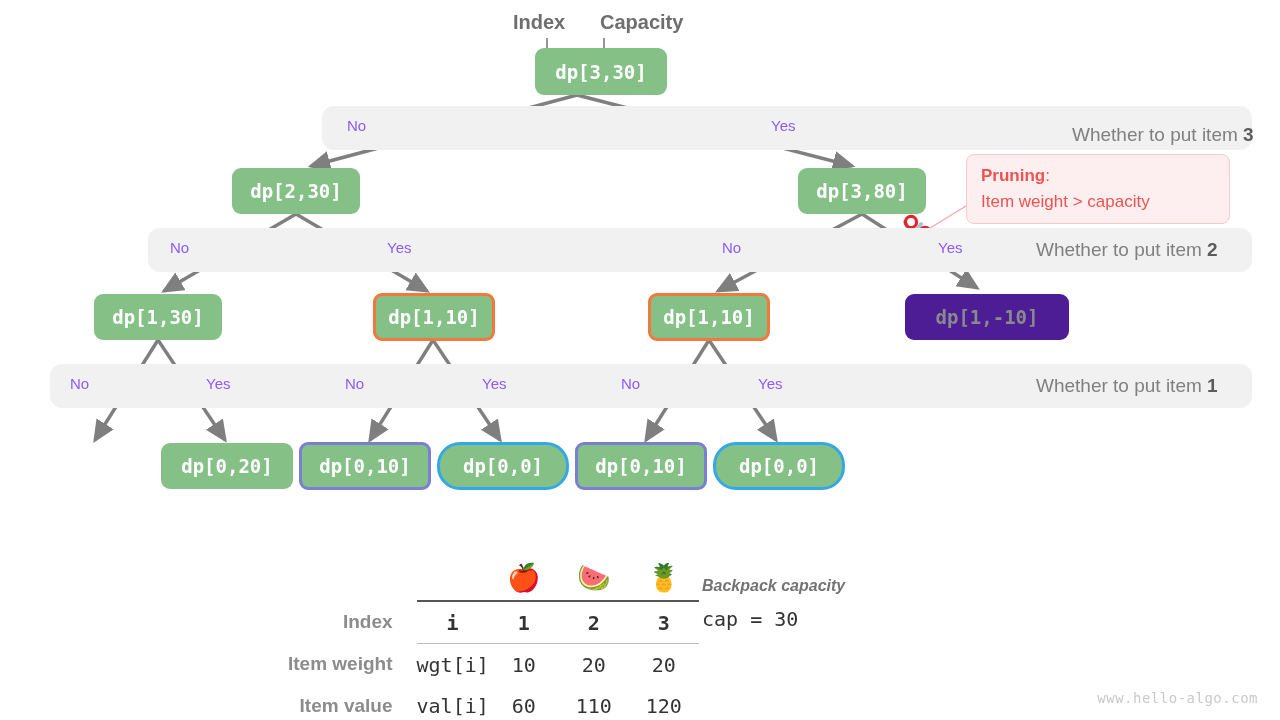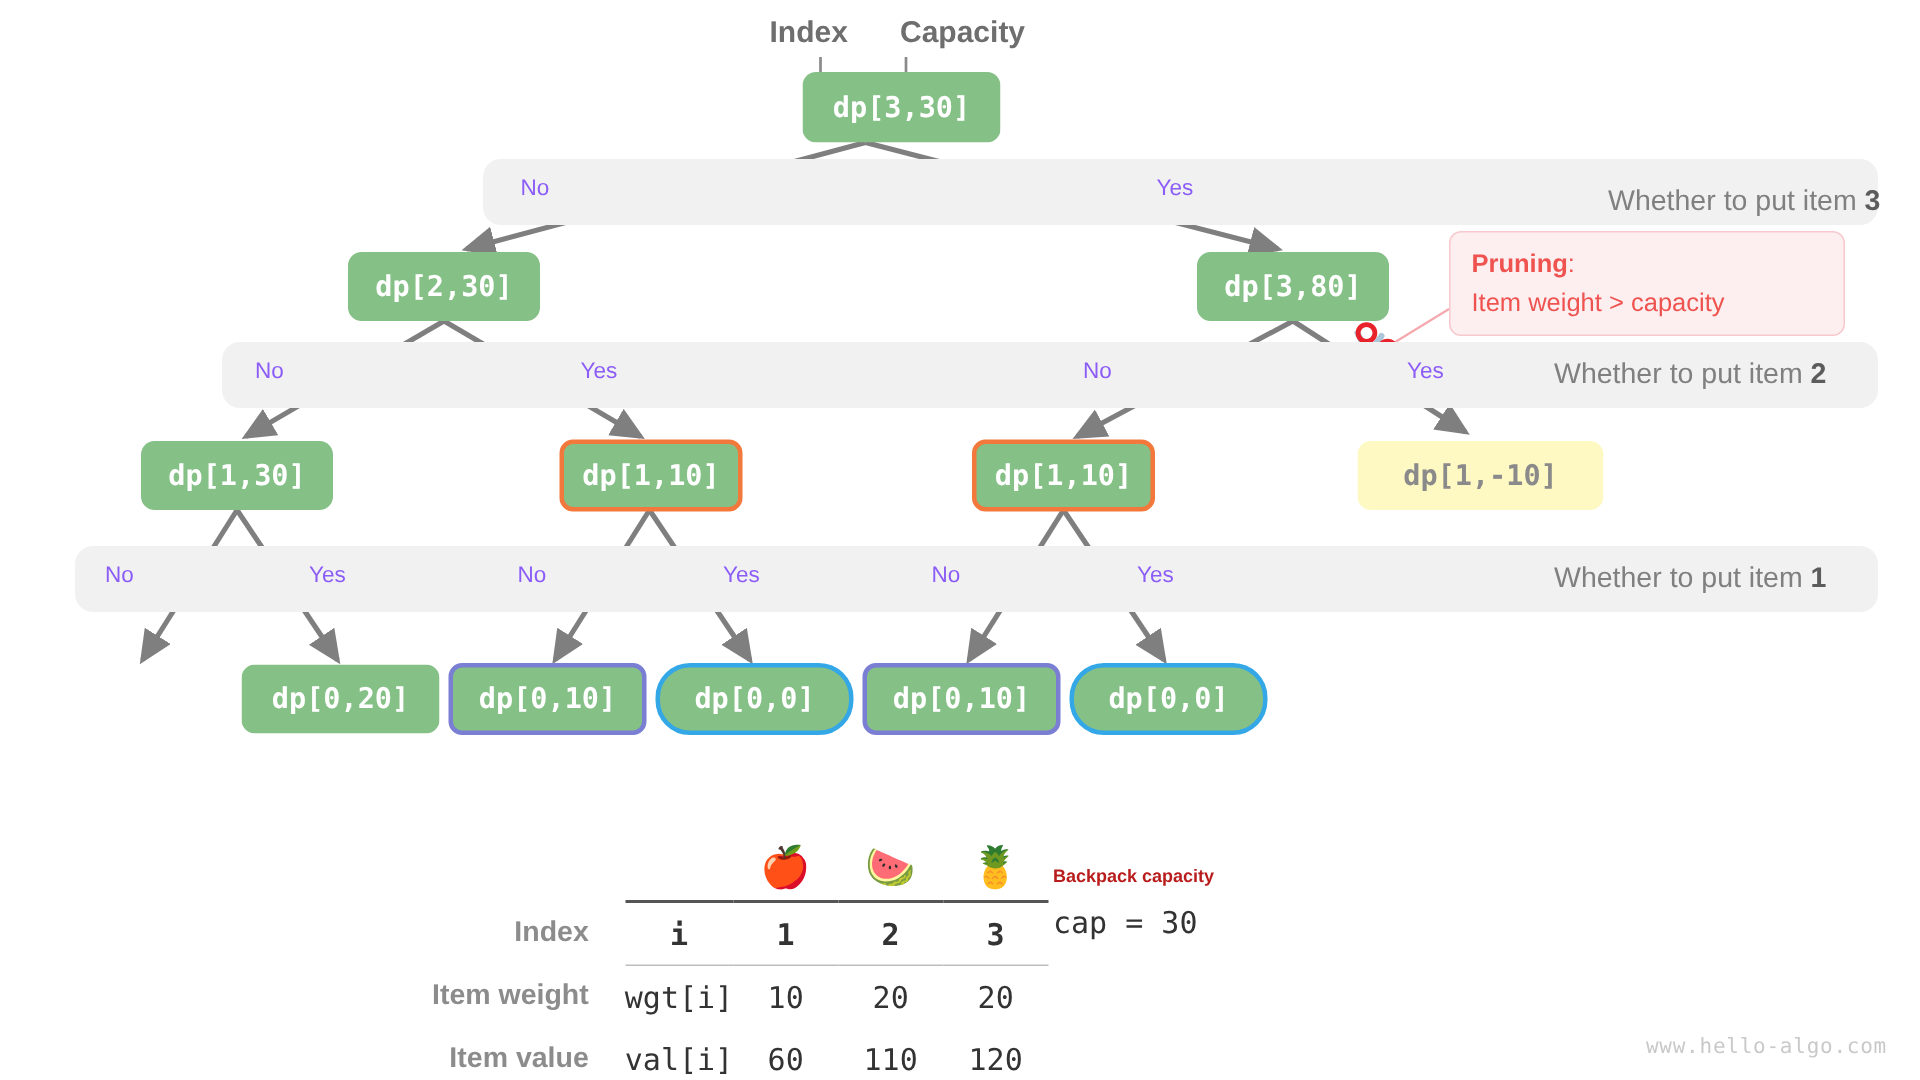--- a/index.html
+++ b/index.html
@@ -35,21 +35,21 @@
     font-family:"DejaVu Sans Mono","Liberation Mono",monospace;
     font-size:19px;font-weight:bold;
     display:flex;align-items:center;justify-content:center;
     letter-spacing:0px;
     border:3px solid transparent;
   }
   .node.plain{border-color:transparent;}
   .node.orange{border-color:#f2783c;}
   .node.purple{border-color:#7b7fd4;}
   .node.blue{border-color:#34a8e6;border-radius:23px;}
-  .node.dim{background:#fef9c3;color:#8a8a8a;border-color:transparent;}
+  .node.dim{background:#4c1d95;color:#8a8a8a;border-color:transparent;}
 
   
   .hdr{
     position:absolute;color:#6e6e6e;font-size:20px;font-weight:bold;
     white-space:nowrap;line-height:1;
   }
 
   
   #pruning-box{
     position:absolute;left:966px;top:154px;width:264px;height:70px;
@@ -74,21 +74,21 @@
     min-width:70px;
   }
   .cell.hdrcell{font-weight:bold;}
   .emoji{font-size:27px;text-align:center;height:44px;line-height:44px;}
   .top-rule{border-top:2px solid #555;}
   .mid-rule{border-top:1.5px solid #bdbdbd;}
   .bot-rule{border-bottom:2px solid #555;}
 
   
   #cap-note{position:absolute;left:702px;top:578px;}
-  #cap-note .t{color:#b91c1c;font-size:12px;font-weight:bold;line-height:1;}
+  #cap-note .t{color:#737373;font-size:16px;font-weight:bold;line-height:1;font-style:italic;}
   #cap-note .c{
     font-family:"DejaVu Sans Mono","Liberation Mono",monospace;
     font-size:20px;color:#333;margin-top:15px;line-height:1;
   }
 
   
   #watermark{
     position:absolute;right:22px;bottom:14px;color:#c9c9c9;font-size:14px;
     font-family:"DejaVu Sans Mono","Liberation Mono",monospace;letter-spacing:.5px;
   }

